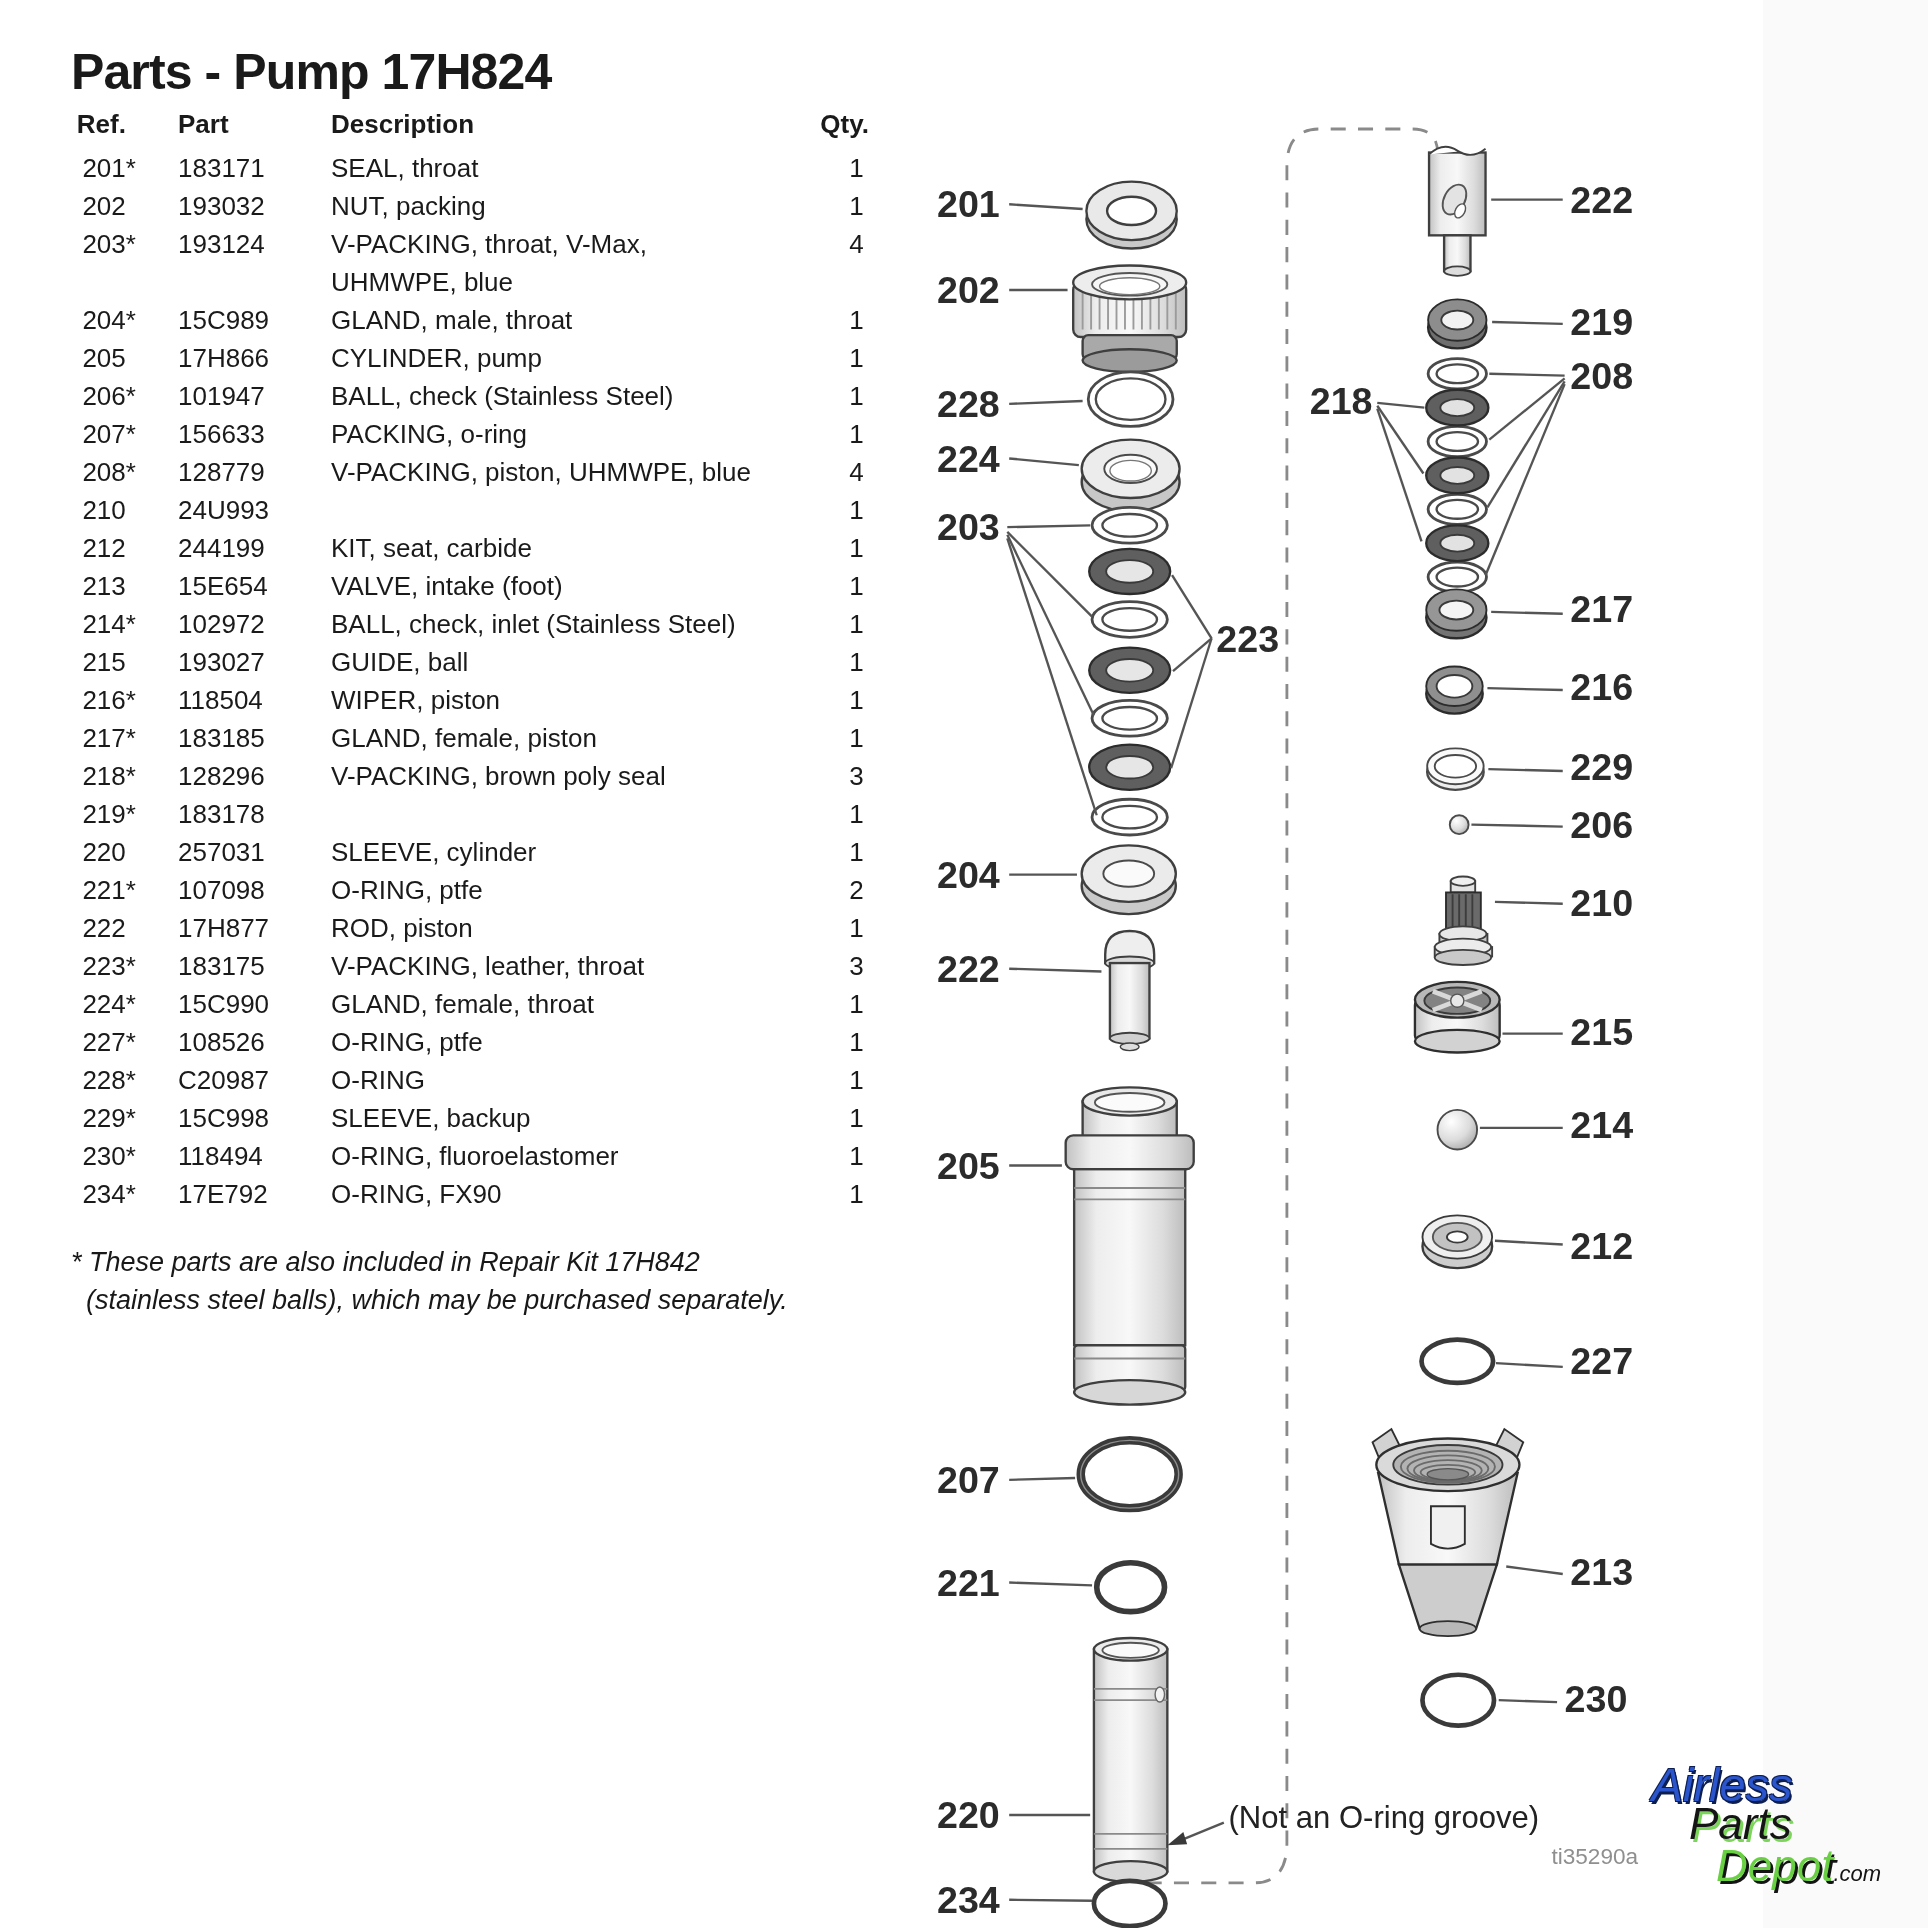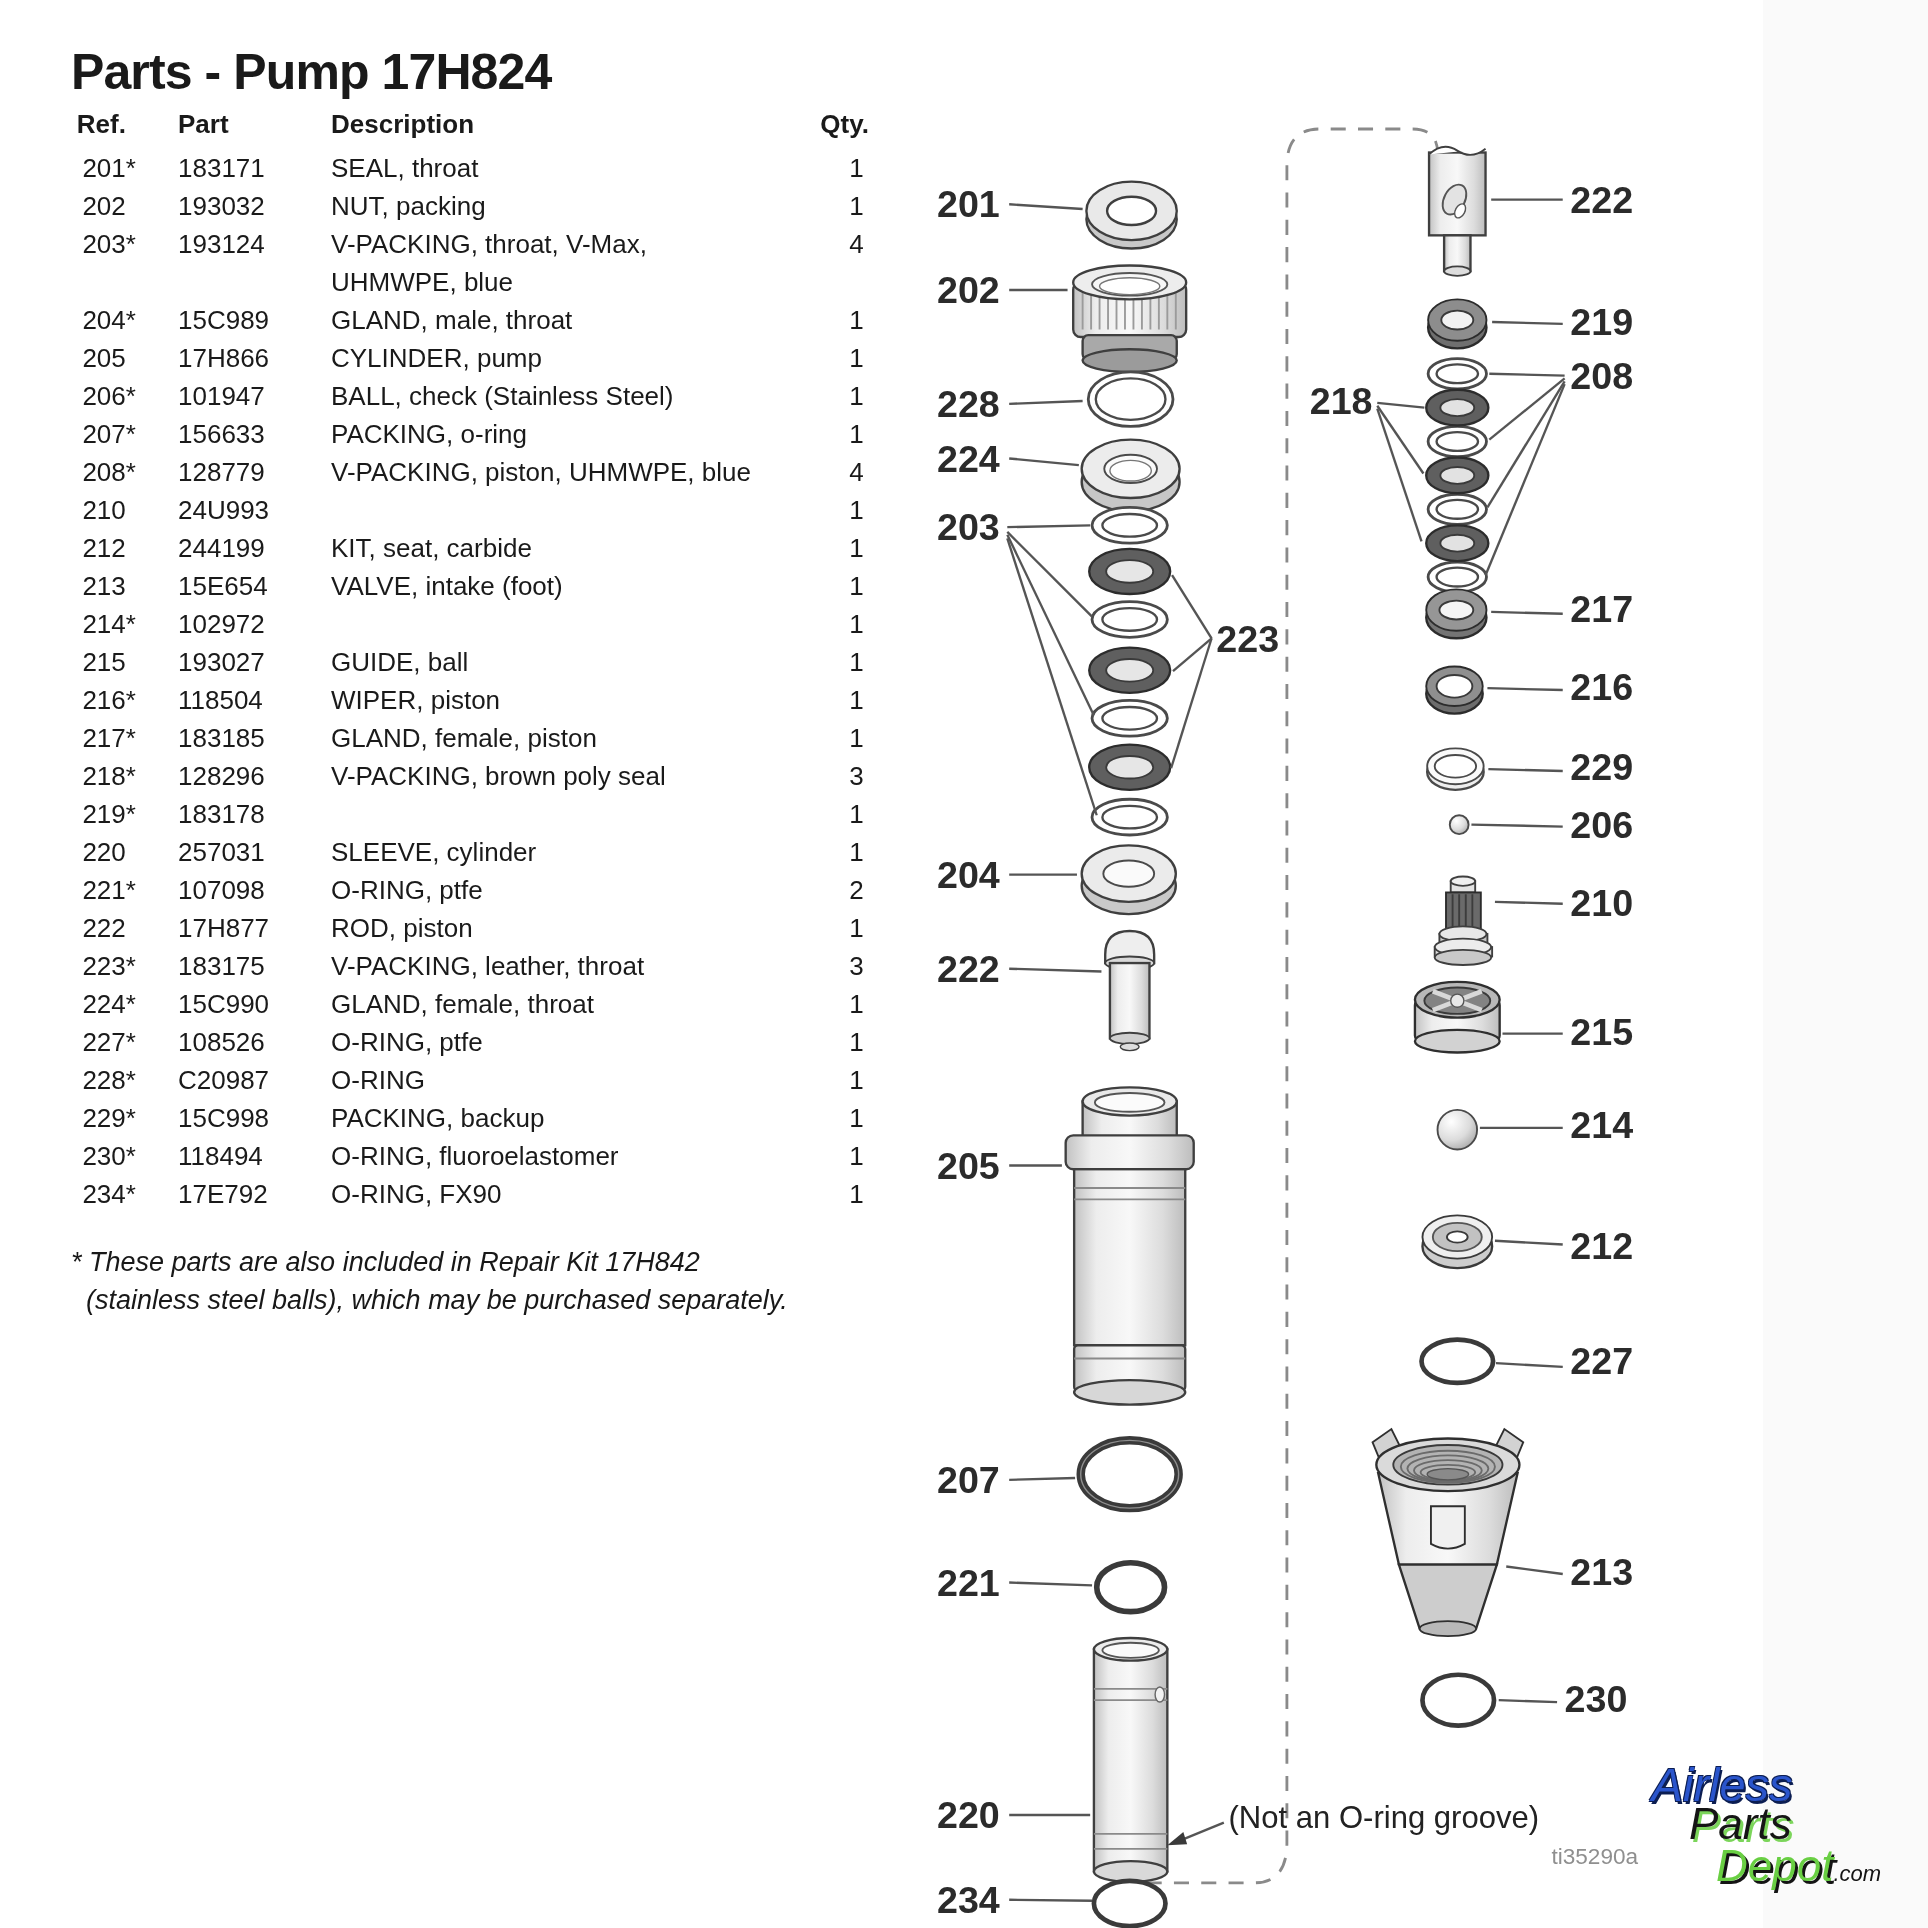--- a/index.html
+++ b/index.html
@@ -122,20 +122,21 @@
     </div>
         <div class="row">
       <span class="c-ref">213</span>
       <span class="c-part">15E654</span>
       <span class="c-desc"><span>VALVE, intake (foot)</span></span>
       <span class="c-qty">1</span>
     </div>
         <div class="row">
       <span class="c-ref">214*</span>
       <span class="c-part">102972</span>
+      <span class="c-desc"><span>BALL, check, inlet (Stainless Steel)</span></span>
       <span class="c-qty">1</span>
     </div>
         <div class="row">
       <span class="c-ref">215</span>
       <span class="c-part">193027</span>
       <span class="c-desc"><span>GUIDE, ball</span></span>
       <span class="c-qty">1</span>
     </div>
         <div class="row">
       <span class="c-ref">216*</span>
@@ -198,21 +199,21 @@
     </div>
         <div class="row">
       <span class="c-ref">228*</span>
       <span class="c-part">C20987</span>
       <span class="c-desc"><span>O-RING</span></span>
       <span class="c-qty">1</span>
     </div>
         <div class="row">
       <span class="c-ref">229*</span>
       <span class="c-part">15C998</span>
-      <span class="c-desc"><span>PACKING, backup</span></span>
+      <span class="c-desc"><span>SLEEVE, backup</span></span>
       <span class="c-qty">1</span>
     </div>
         <div class="row">
       <span class="c-ref">230*</span>
       <span class="c-part">118494</span>
       <span class="c-desc"><span>O-RING, fluoroelastomer</span></span>
       <span class="c-qty">1</span>
     </div>
         <div class="row">
       <span class="c-ref">234*</span>

